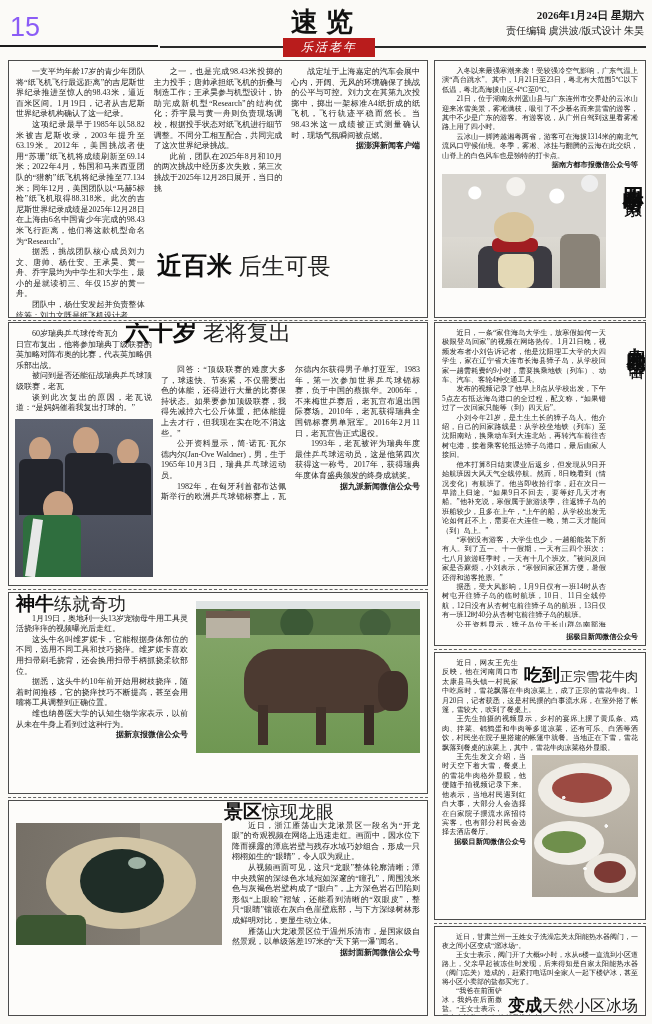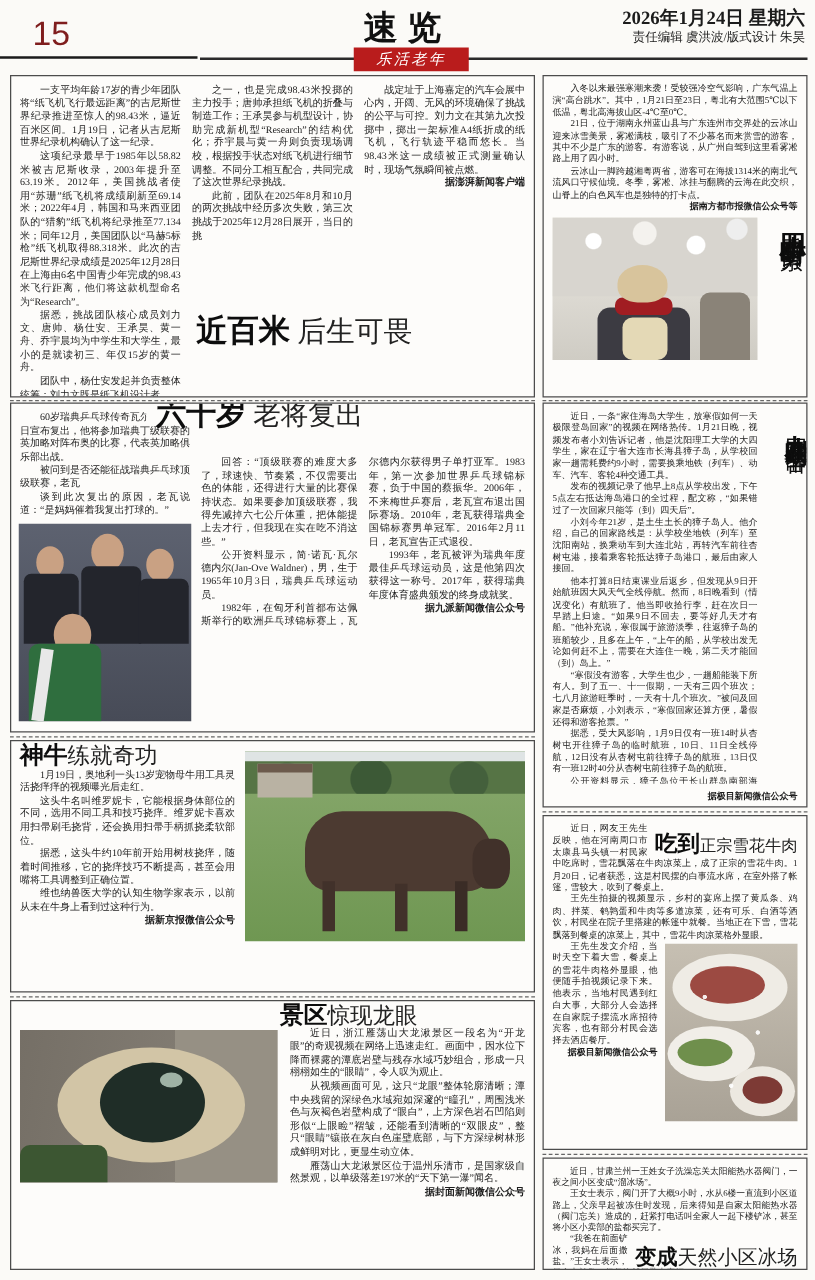--- a/index.html
+++ b/index.html
@@ -1,38 +1,38 @@
 <!DOCTYPE html>
 <html><head>
 <meta charset="utf-8">
 <style>
   html,body{margin:0;padding:0;background:#e9e7e2;}
   #page{position:relative;width:652px;height:1024px;margin:0 auto;background:#fbfaf7;
         font-family:"Liberation Serif","DejaVu Serif",serif;color:#1c1c1c;overflow:hidden;}
   
-  .pageno{position:absolute;left:26px;top:12px;font-size:27px;font-family:"Liberation Sans",sans-serif;color:#7f1d1d;}
+  .pageno{position:absolute;left:10px;top:12px;font-size:27px;font-family:"Liberation Sans",sans-serif;color:#8b5cf6;}
   .pageno-rule{position:absolute;left:0;top:45px;width:158px;height:2px;background:#1b1b1b;}
   .section-title{position:absolute;left:0;right:0;top:4px;text-align:center;font-size:27px;font-weight:bold;letter-spacing:8px;color:#111;}
   .head-rule{position:absolute;left:160px;right:6px;top:46px;height:2px;background:#2a2a2a;}
   .brand-box{position:absolute;left:283px;top:38px;width:92px;height:19px;background:#b91c1c;color:#fff;
              font-size:12px;font-style:italic;text-align:center;line-height:19px;letter-spacing:2px;}
   .date-block{position:absolute;right:8px;top:8px;text-align:right;line-height:15px;}
-  .date-line{font-size:15px;font-weight:bold;}
+  .date-line{font-size:11px;font-weight:bold;}
   .credits{font-size:10px;}
   
   .art{position:absolute;border:1px solid #4c4c4c;background:#fdfcfa;overflow:hidden;padding:6px 7px;box-sizing:border-box;}
   .art-l{font-size:8px;line-height:10.6px;}
   .art-r{font-size:7.2px;line-height:9.4px;}
   .p{margin:0;text-indent:2em;text-align:justify;}
   .src{text-align:right;font-weight:bold;margin:0;}
   .dash{position:absolute;border-top:1px dashed #666;height:0;}
   
   .hl{white-space:nowrap;color:#0d0d0d;font-family:"Liberation Sans",sans-serif;}
   .hl .st{font-weight:bold;}
-  .hl .rs{font-weight:normal;color:#222;font-family:Liberation Serif, serif;}
+  .hl .rs{font-weight:normal;color:#222;}
   .hl-plane{position:absolute;left:140px;top:196px;background:#fdfcfa;padding:3px 8px;font-size:25px;}
   .hl-plane .rs{font-size:23px;}
   .hl-waldner{position:absolute;left:108px;top:2px;background:#fdfcfa;padding:2px 8px;font-size:24px;}
   .hl-waldner .rs{font-size:22px;}
   .hl-cow{font-size:19px;margin:0 0 4px 0;}
   .hl-cow .rs{font-size:18px;}
   .hl-eye{font-size:19px;margin:0 0 3px 208px;}
   .hl-eye .rs{font-size:18px;}
   .hl-beef{float:right;font-size:18px;margin:12px 0 4px 6px;}
   .hl-beef .rs{font-size:13px;}

